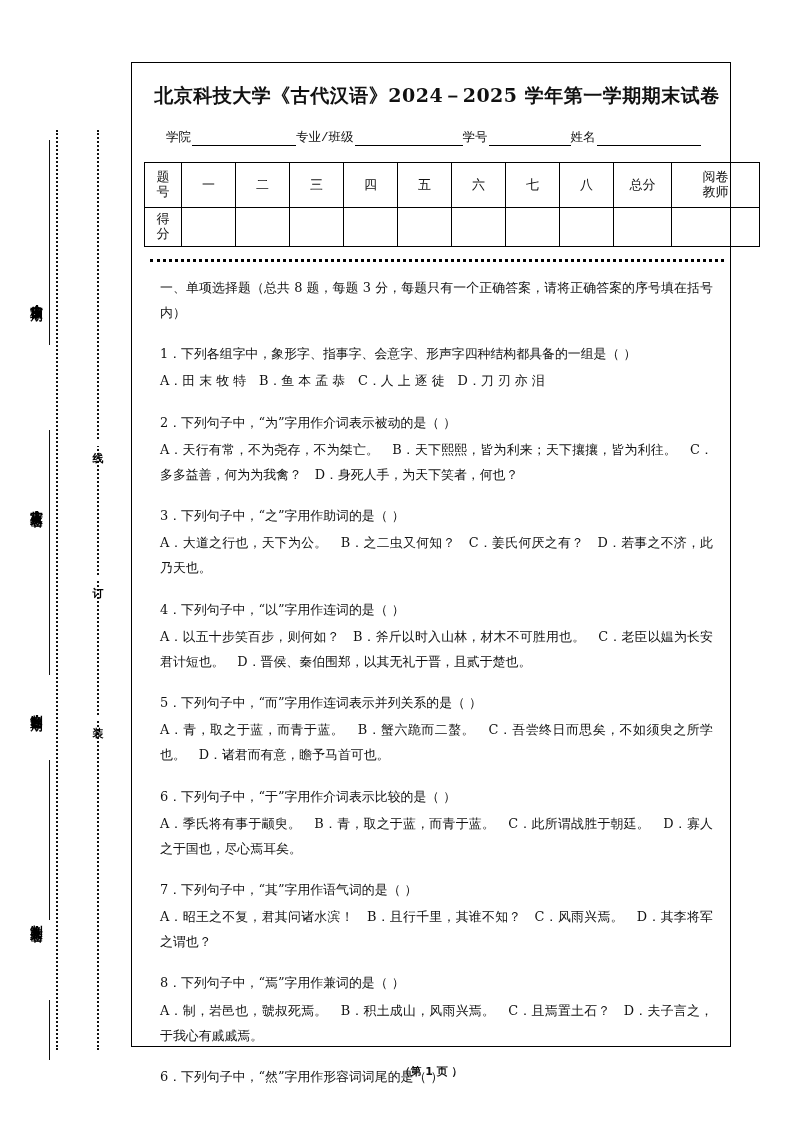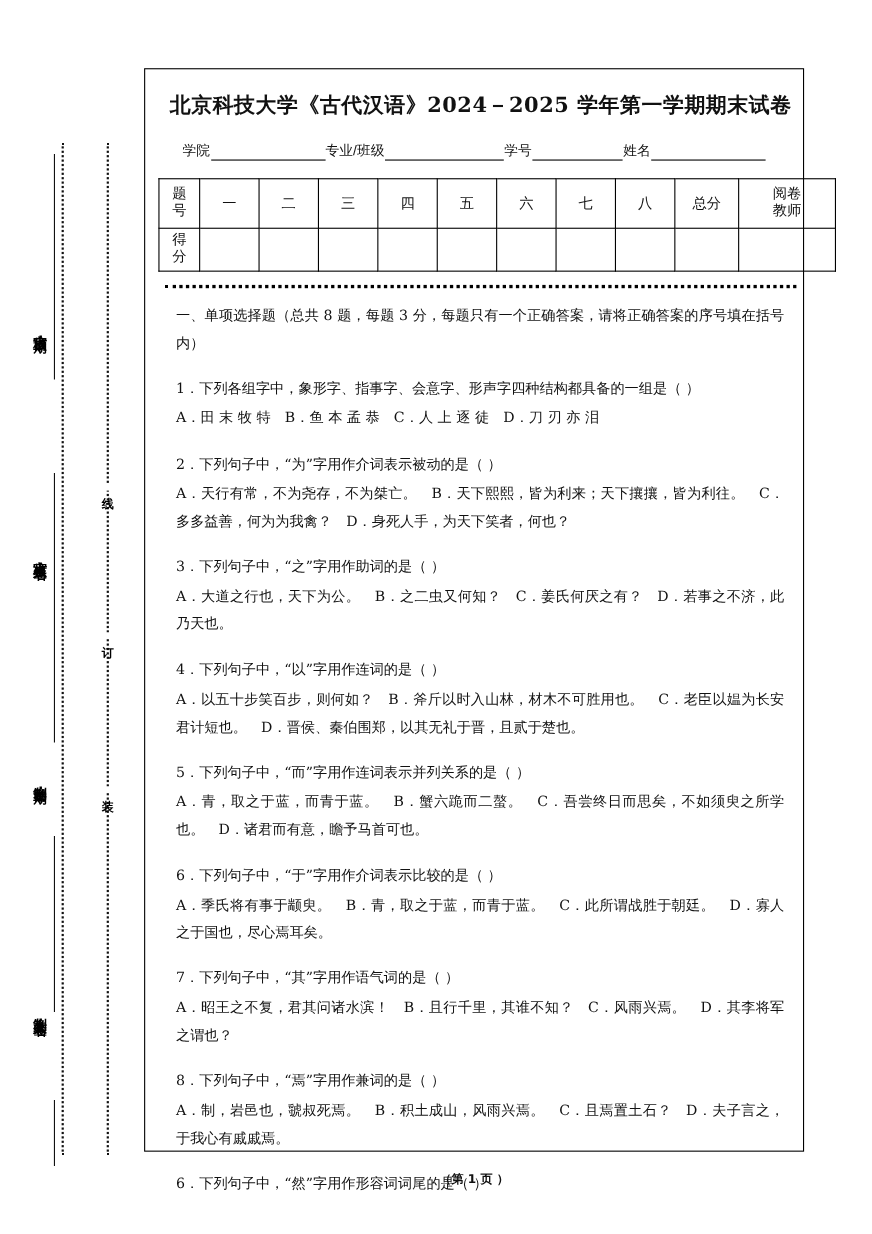--- a/index.html
+++ b/index.html
@@ -84,21 +84,21 @@
   }
 
   #student-info {
     display: flex;
     align-items: flex-end;
     margin: 20px 14px 0 22px;
     font-size: 12.5px;
     white-space: nowrap;
   }
   #student-info .field-label {
-    font-family: Liberation Sans, sans-serif;
+    font-family: Liberation Mono, monospace;
     padding-right: 1px;
   }
   #student-info .field-rule {
     border-bottom: 1.1px solid #000;
     height: 13px;
   }
   .rule-a { width: 104px; }
   .rule-b { width: 108px; }
   .rule-c { width: 82px; }
   .rule-d { width: 104px; }

